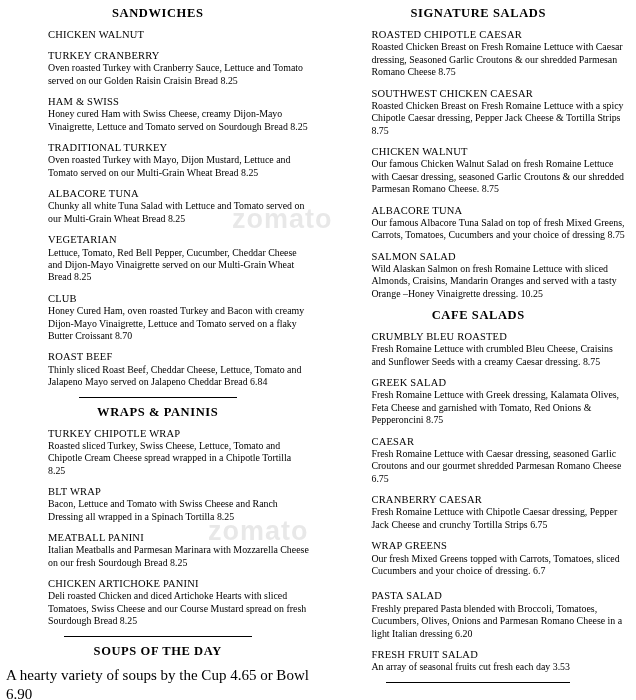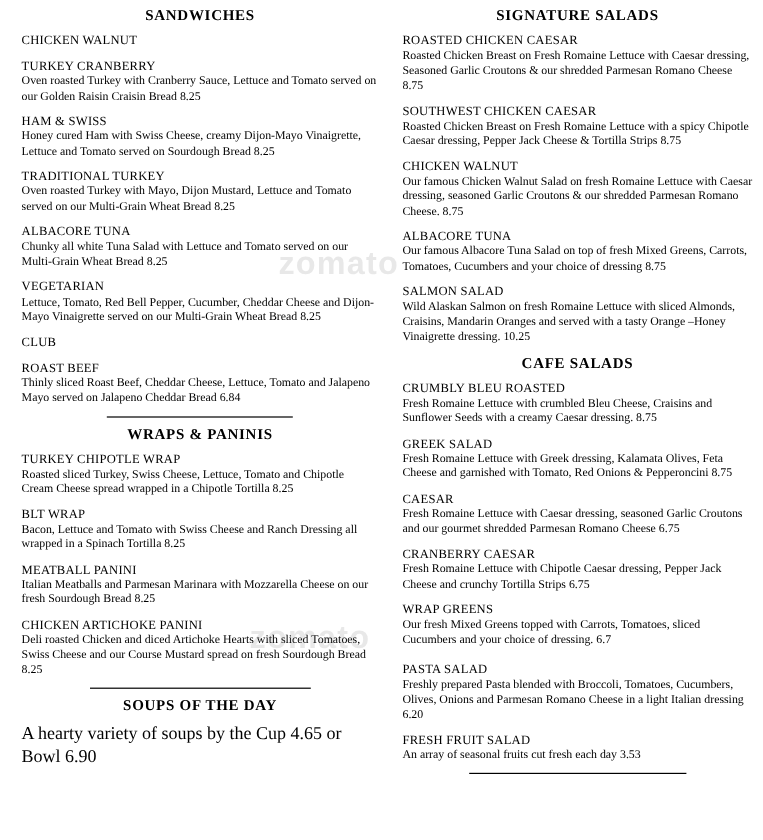--- a/index.html
+++ b/index.html
@@ -14,21 +14,21 @@
     color: #000000;
     overflow: hidden;
     position: relative;
   }
   .menu {
     display: flex;
     flex-direction: row;
     width: 633px;
     height: 700px;
     box-sizing: border-box;
-    padding: 4px 6px 0 18px;
+    padding: 4px 6px 0 6px;
   }
   .col {
     box-sizing: border-box;
     position: relative;
   }
   .col-left {
     width: 318px;
     padding-right: 10px;
   }
   .col-right {
@@ -47,20 +47,21 @@
     border: none;
     border-top: 1px solid #000;
     width: 52%;
     margin: 6px auto 7px auto;
   }
   .rule-wide {
     width: 62%;
   }
   .item {
     margin-bottom: 8px;
+    margin-left: 42px;
   }
   .item-name {
     font-size: 10.5px;
     letter-spacing: 0.2px;
     line-height: 1.25;
   }
   .item-desc {
     font-size: 9.9px;
     line-height: 1.26;
     margin-top: 0px;
@@ -112,20 +113,21 @@
     <div class="item">
       <div class="item-name">ALBACORE TUNA</div>
       <div class="item-desc">Chunky all white Tuna Salad with Lettuce and Tomato served on our Multi-Grain Wheat Bread  8.25</div>
     </div>
     <div class="item">
       <div class="item-name">VEGETARIAN</div>
       <div class="item-desc">Lettuce, Tomato, Red Bell Pepper, Cucumber, Cheddar Cheese and Dijon-Mayo Vinaigrette served on our Multi-Grain Wheat Bread 8.25</div>
     </div>
     <div class="item">
       <div class="item-name">CLUB</div>
+      <div class="item-desc">Honey Cured Ham, oven roasted Turkey and Bacon with creamy Dijon-Mayo Vinaigrette, Lettuce and Tomato served on a flaky Butter Croissant 8.70</div>
     </div>
     <div class="item">
       <div class="item-name">ROAST BEEF</div>
       <div class="item-desc">Thinly sliced Roast Beef, Cheddar Cheese, Lettuce, Tomato and Jalapeno Mayo served on Jalapeno Cheddar Bread 6.84</div>
     </div>
 
     <hr class="rule">
 
     <div class="section-title">WRAPS &amp; PANINIS</div>
 
@@ -151,21 +153,21 @@
     <div class="section-title">SOUPS OF  THE  DAY</div>
     <div class="soup-line">A hearty variety of soups by the  Cup 4.65 or Bowl 6.90</div>
 
   </div>
 
   <div class="col col-right">
 
     <div class="section-title">SIGNATURE SALADS</div>
 
     <div class="item">
-      <div class="item-name">ROASTED CHICKEN CAESAR</div>
+      <div class="item-name">ROASTED CHIPOTLE CAESAR</div>
       <div class="item-desc">Roasted Chicken Breast on Fresh Romaine Lettuce with Caesar dressing, Seasoned Garlic Croutons &amp; our shredded Parmesan Romano Cheese 8.75</div>
     </div>
     <div class="item">
       <div class="item-name">SOUTHWEST CHICKEN CAESAR</div>
       <div class="item-desc">Roasted Chicken Breast on Fresh Romaine Lettuce with a spicy Chipotle Caesar dressing, Pepper Jack Cheese &amp; Tortilla Strips 8.75</div>
     </div>
     <div class="item">
       <div class="item-name">CHICKEN WALNUT</div>
       <div class="item-desc">Our famous Chicken Walnut Salad on fresh Romaine Lettuce with Caesar dressing, seasoned Garlic Croutons &amp; our shredded Parmesan Romano Cheese. 8.75</div>
     </div>

